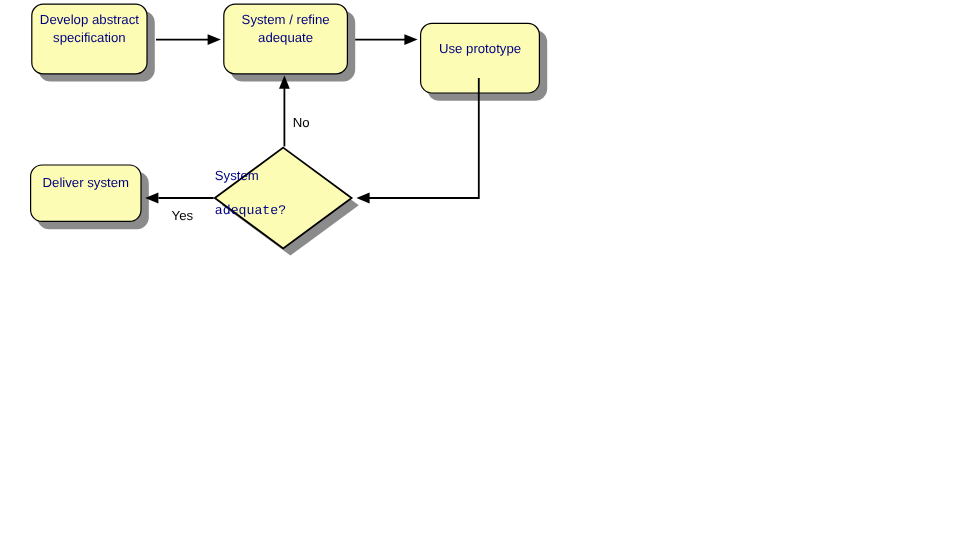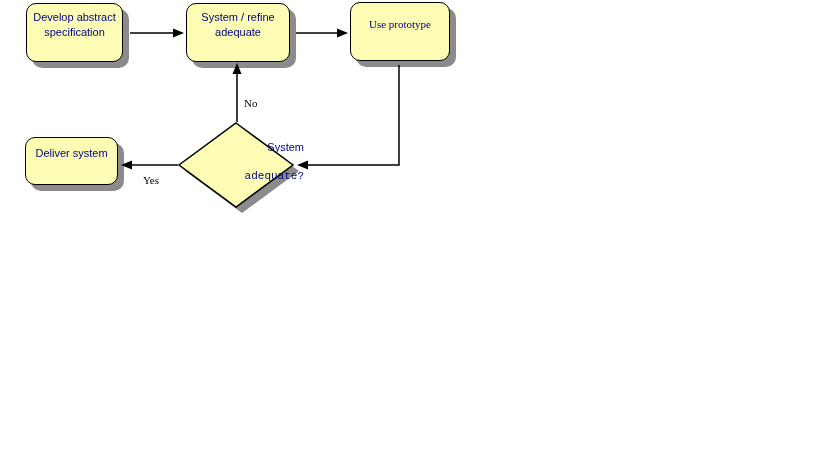--- a/index.html
+++ b/index.html
@@ -40,50 +40,49 @@
     line-height: 15px;
     text-align: center;
     z-index: 2;
   }
   .node .nline {
     display: block;
     white-space: nowrap;
   }
   .node-develop { left: 26px; top: 3px; width: 97px;  height: 59px; }
   .node-build   { left: 186px; top: 3px; width: 104px; height: 59px; }
-  .node-use     { left: 350px; top: 2px; width: 100px; height: 59px; font-family: Liberation Serif, serif; }
+  .node-use     { left: 350px; top: 19px; width: 100px; height: 59px; }
   .node-deliver { left: 25px; top: 137px; width: 93px; height: 48px; text-align: center; }
   .diamond-label {
     position: absolute;
     left: 179px;
     top: 123px;
     width: 114px;
     height: 84px;
     z-index: 2;
     color: #000080;
     font-size: 11px;
   }
   .diamond-label .dline {
     position: absolute;
-    left: 11px;
+    left: 0;
     width: 100%;
-    text-align: right;
+    text-align: left;
     line-height: 13px;
     white-space: nowrap;
   }
   .dline-1 { top: 18px; }
   .dline-2 { top: 47px; font-family: Liberation Mono, monospace; }
   .edge-label {
     position: absolute;
     z-index: 3;
     color: #000000;
     font-size: 11px;
     line-height: 13px;
     white-space: nowrap;
-    font-family: Liberation Serif, serif;
   }
   .edge-label-no  { left: 244px; top: 97px; }
   .edge-label-yes { left: 143px; top: 141px; margin-top: 33px; }
 </style>
 </head>
 <body>
 
 <div class="canvas">
 
   <svg class="layer layer-shapes" width="816" height="460" viewBox="0 0 816 460">

